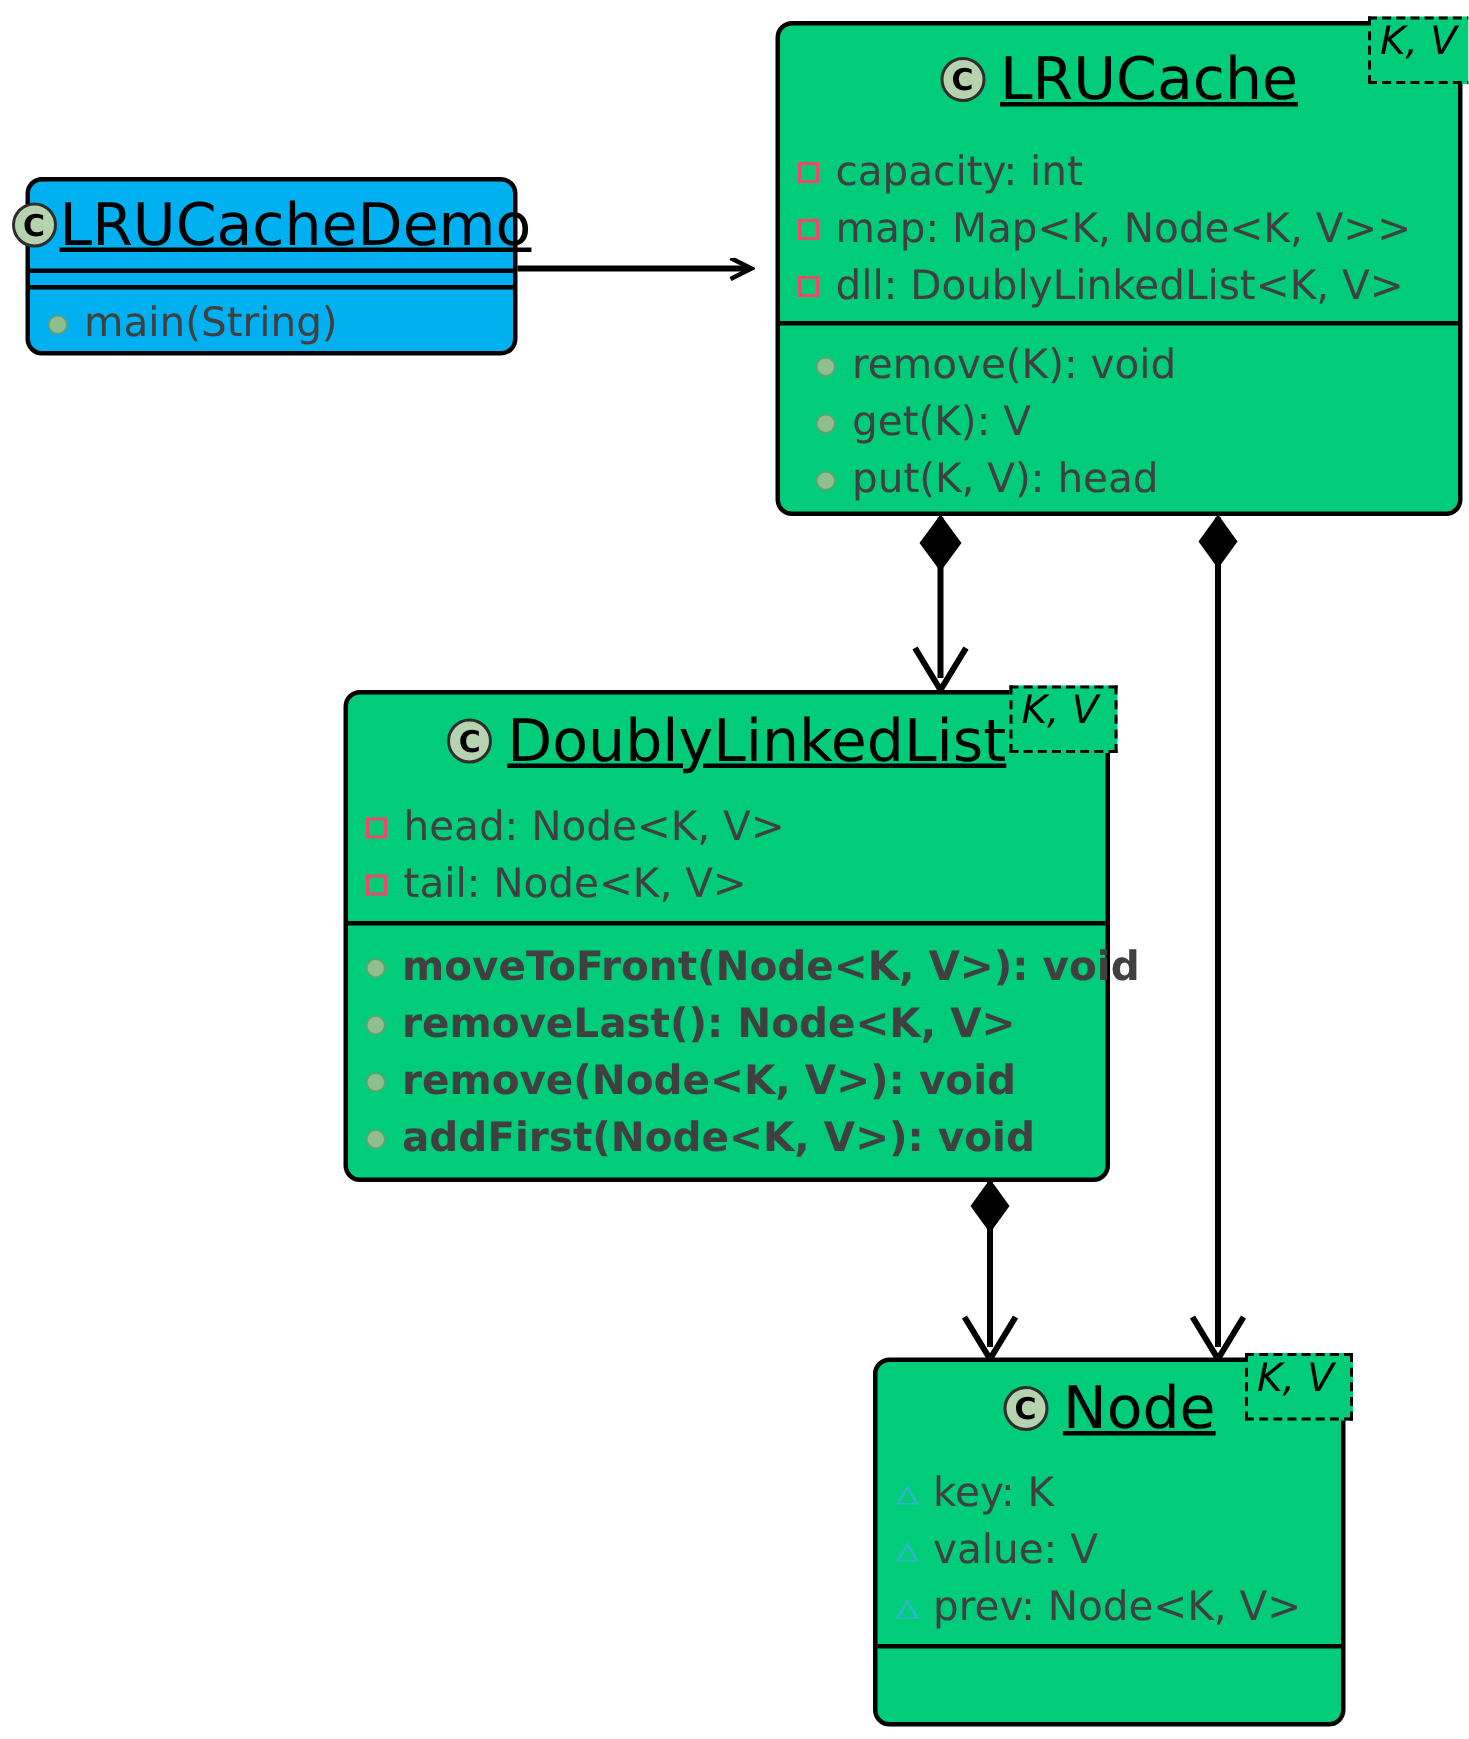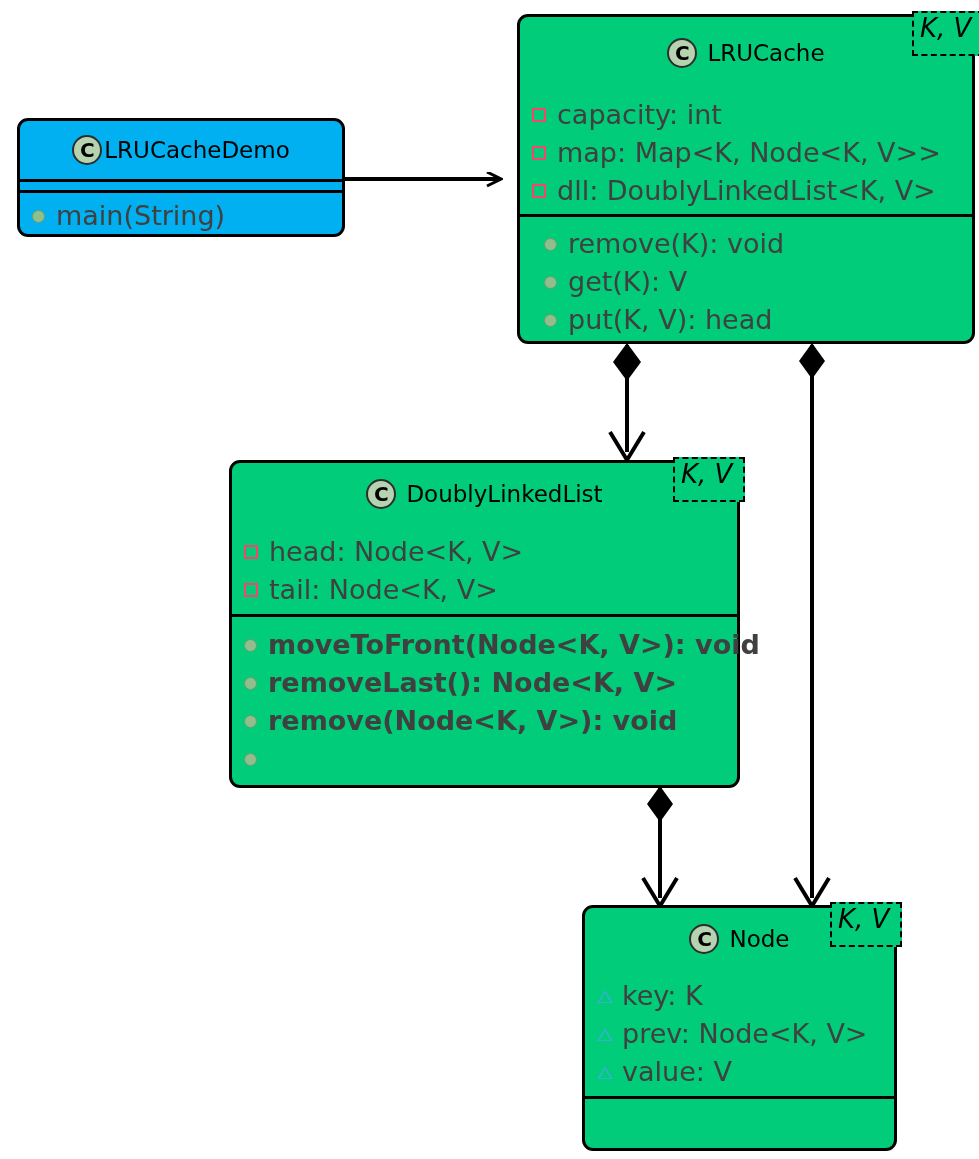--- a/index.html
+++ b/index.html
@@ -64,24 +64,25 @@
     align-items: center;
     justify-content: center;
     font-size: 20px;
     font-weight: bold;
     color: #000000;
     line-height: 1;
     margin-right: 10px;
     flex: none;
   }
   .c-title .class-name {
-    font-size: 23px;
+    font-size: 39px;
     color: #000000;
     line-height: 1;
     white-space: nowrap;
+    text-decoration: underline;
   }
   .c-title.tight .class-icon { margin-right: 2px; }
 
   
   .tmpl {
     position: absolute;
     border: 2px dashed #000000;
     background: #00cc7a;
     font-style: italic;
     font-size: 26px;
@@ -273,40 +274,41 @@
       <div class="member">
         <span class="vis public-method"></span>
         <span class="mlabel">removeLast(): Node&lt;K, V&gt;</span>
       </div>
       <div class="member">
         <span class="vis public-method"></span>
         <span class="mlabel">remove(Node&lt;K, V&gt;): void</span>
       </div>
       <div class="member">
         <span class="vis public-method"></span>
+        <span class="mlabel">addFirst(Node&lt;K, V&gt;): void</span>
       </div>
     </div>
   </div>
 
   <div class="uml-class" style="left:582px; top:905px; width:315px; height:246px;">
     <div class="compartment c-title" style="height:62px;">
       <span class="class-icon">C</span>
       <span class="class-name">Node</span>
     </div>
     <div class="tmpl" style="right:-8px; top:-6px; width:72px; height:45px;">K, V</div>
     <div class="compartment members" style="padding:6px 0 6px 0;text-align:center;">
       <div class="member">
         <span class="vis package-field"></span>
         <span class="mlabel">key: K</span>
       </div>
       <div class="member">
         <span class="vis package-field"></span>
+        <span class="mlabel">value: V</span>
+      </div>
+      <div class="member">
+        <span class="vis package-field"></span>
         <span class="mlabel">prev: Node&lt;K, V&gt;</span>
-      </div>
-      <div class="member">
-        <span class="vis package-field"></span>
-        <span class="mlabel">value: V</span>
       </div>
     </div>
     <div class="compartment members empty"></div>
   </div>
 
 </div>
 
 </body></html>

